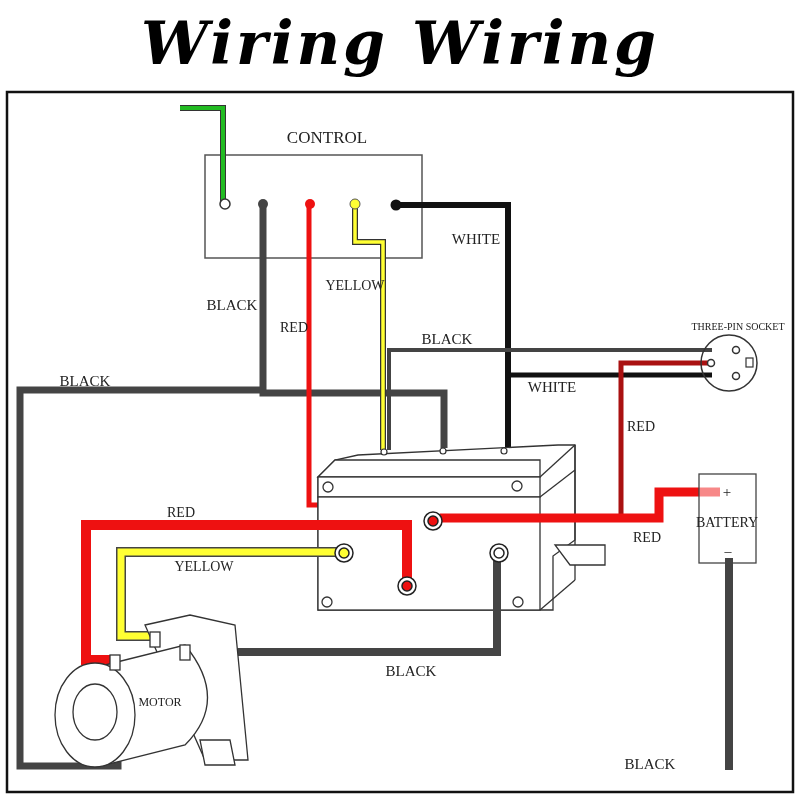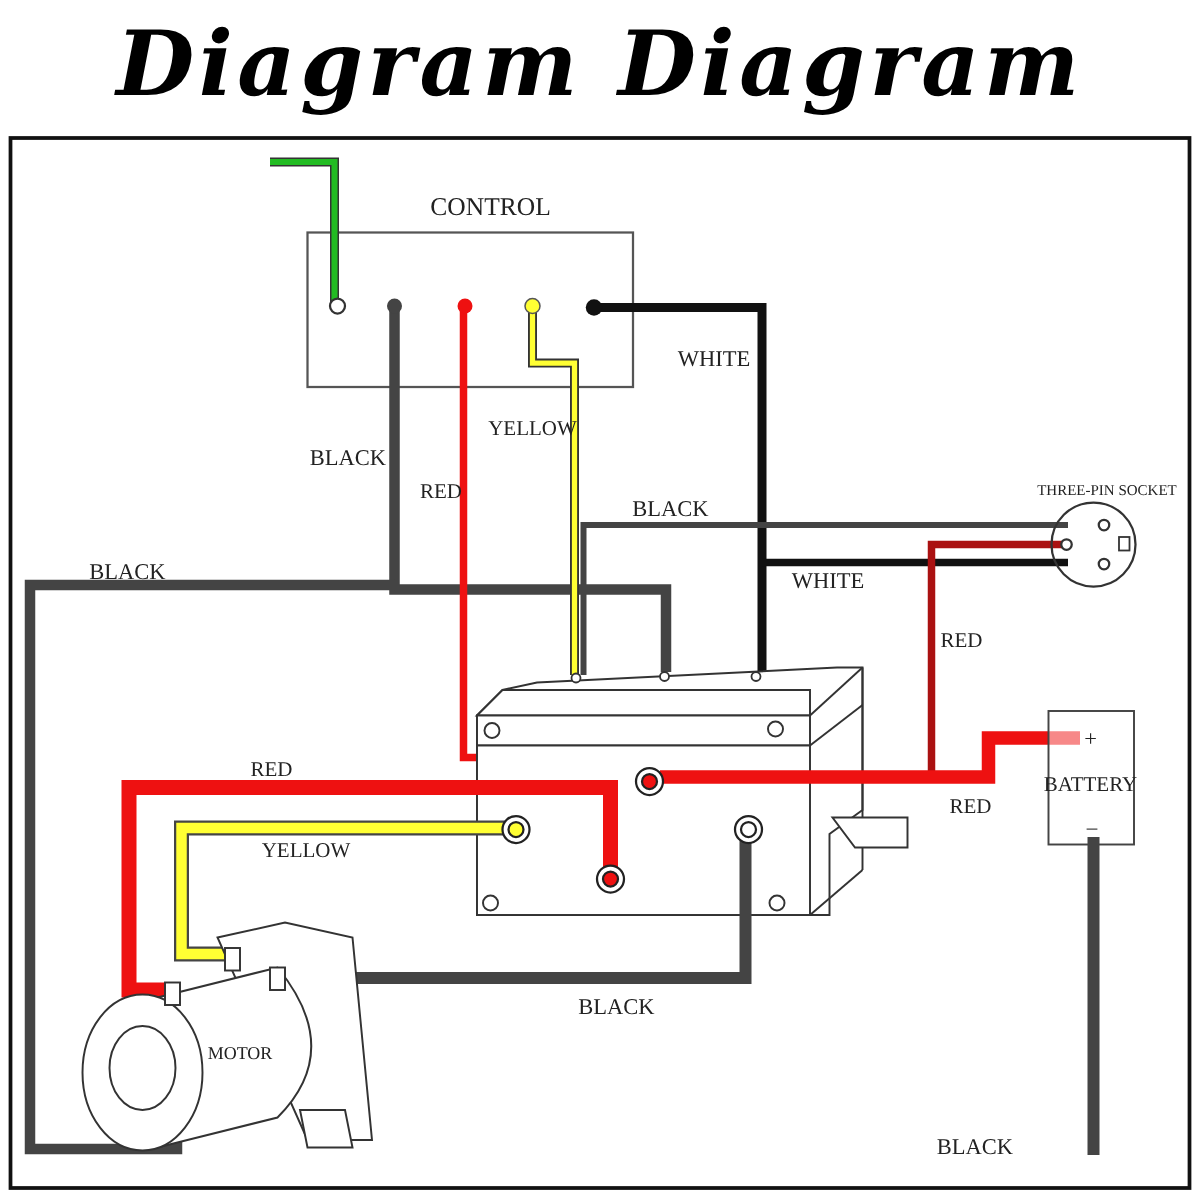--- a/index.html
+++ b/index.html
@@ -8,21 +8,21 @@
     position: absolute; left: 0; top: 8px; width: 800px; text-align: center;
     font-family: "DejaVu Serif", serif; font-weight: bold; font-style: italic;
     font-size: 60px; letter-spacing: 3px; color: #000;
   }
   svg { position: absolute; left: 0; top: 0; }
   .lbl { font-family: "Liberation Serif", serif; fill: #222; }
 </style>
 </head>
 <body>
 
-<div class="title">Diagram Diagram</div>
+<div class="title">Wiring Wiring</div>
 
 <svg width="800" height="800" viewBox="0 0 800 800">
 
   <rect x="7" y="92" width="786" height="700" fill="none" stroke="#111" stroke-width="2.5"></rect>
 
   <g>
     <rect x="205" y="155" width="217" height="103" fill="none" stroke="#555" stroke-width="1.5"></rect>
     <text class="lbl" x="327" y="143" font-size="17" text-anchor="middle">CONTROL</text>
   </g>
 

